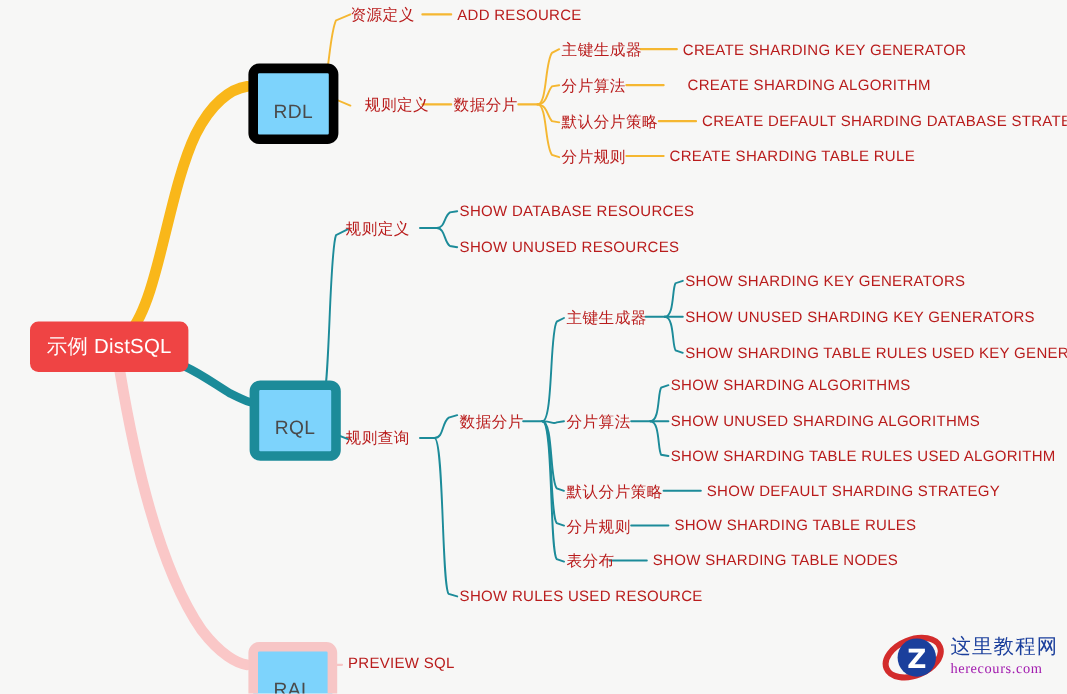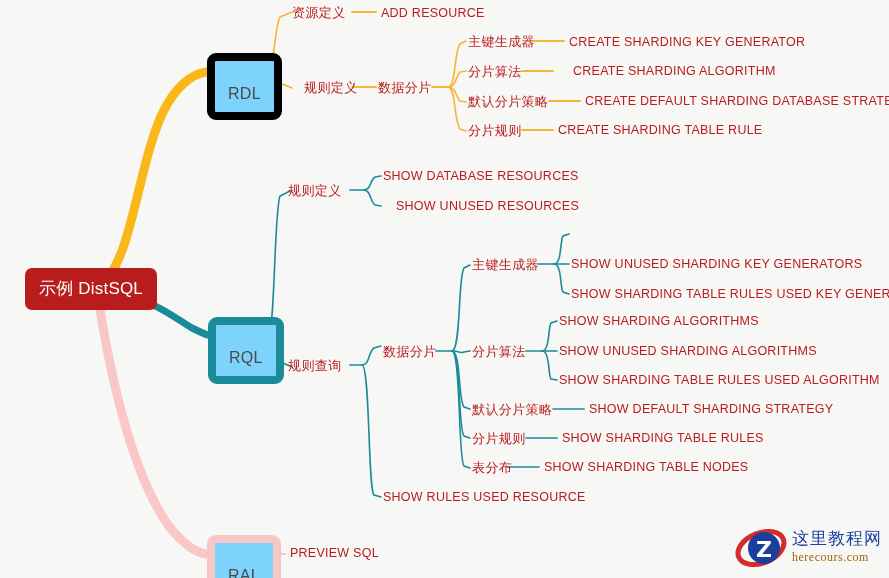--- a/index.html
+++ b/index.html
@@ -9,21 +9,21 @@
     font-family:"Liberation Sans","DejaVu Sans",sans-serif;
     overflow:hidden;position:relative;
   }
   #canvas{position:absolute;left:0;top:0;width:889px;height:578px;}
   svg.edges{position:absolute;left:0;top:0;width:889px;height:578px;pointer-events:none;}
 
   .node{position:absolute;box-sizing:border-box;white-space:nowrap;}
 
   
   .root{
-    background:#b91c1c;color:#ffffff;
+    background:#ef4444;color:#ffffff;
     border-radius:7px;
     font-size:17px;
     padding:9px 14px 10px 14px;
     letter-spacing:.2px;
   }
   
   .boxed{
     background:#7dd3fc;
     border:8px solid #000000;
     border-radius:9px;
@@ -51,21 +51,21 @@
     width:148px;height:50px;
   }
   #watermark .wm-text{
     position:absolute;left:57px;top:3px;
     color:#1b3f9c;font-weight:normal;font-size:17px;
     letter-spacing:1px;
     font-family:"DejaVu Sans",sans-serif;
   }
   #watermark .wm-sub{
     position:absolute;left:57px;top:26px;
-    color:#a16207;font-size:12px;letter-spacing:.5px;
+    color:#a21caf;font-size:12px;letter-spacing:.5px;
     font-family:"Liberation Serif",serif;
   }
   #watermark .wm-mark{
     position:absolute;left:0;top:2px;width:52px;height:44px;
   }
 </style>
 </head>
 <body>
 
 <div id="canvas">
@@ -166,27 +166,28 @@
   <div class="node txt cmd" style="left:573px;top:64px;">CREATE SHARDING ALGORITHM</div>
 
   <div class="node txt cn" style="left:468px;top:94px;">默认分片策略</div>
   <div class="node txt cmd" style="left:585px;top:94px;">CREATE DEFAULT SHARDING DATABASE STRATEGY</div>
 
   <div class="node txt cn" style="left:468px;top:123px;">分片规则</div>
   <div class="node txt cmd" style="left:558px;top:123px;">CREATE SHARDING TABLE RULE</div>
 
   <div class="node txt cn" style="left:288px;top:183px;">规则定义</div>
   <div class="node txt cmd" style="left:383px;top:169px;">SHOW DATABASE RESOURCES</div>
-  <div class="node txt cmd" style="left:396px;top:199px;">SHOW UNUSED RESOURCES</div>
-
-  <div class="node txt cn" style="left:288px;top:358px;">规则查询</div>
+  <div class="node txt cmd" style="left:383px;top:199px;">SHOW UNUSED RESOURCES</div>
+
+  <div class="node txt cn" style="left:288px;top:358px;font-family:Liberation Mono, monospace;">规则查询</div>
   <div class="node txt cn" style="left:383px;top:344px;">数据分片</div>
   <div class="node txt cmd" style="left:383px;top:490px;">SHOW RULES USED RESOURCE</div>
 
   <div class="node txt cn" style="left:472px;top:257px;">主键生成器</div>
+  <div class="node txt cmd" style="left:571px;top:227px;">SHOW SHARDING KEY GENERATORS</div>
   <div class="node txt cmd" style="left:571px;top:257px;">SHOW UNUSED SHARDING KEY GENERATORS</div>
   <div class="node txt cmd" style="left:571px;top:287px;">SHOW SHARDING TABLE RULES USED KEY GENERATOR</div>
 
   <div class="node txt cn" style="left:472px;top:344px;">分片算法</div>
   <div class="node txt cmd" style="left:559px;top:314px;">SHOW SHARDING ALGORITHMS</div>
   <div class="node txt cmd" style="left:559px;top:344px;">SHOW UNUSED SHARDING ALGORITHMS</div>
   <div class="node txt cmd" style="left:559px;top:373px;">SHOW SHARDING TABLE RULES USED ALGORITHM</div>
 
   <div class="node txt cn" style="left:472px;top:402px;">默认分片策略</div>
   <div class="node txt cmd" style="left:589px;top:402px;">SHOW DEFAULT SHARDING STRATEGY</div>

